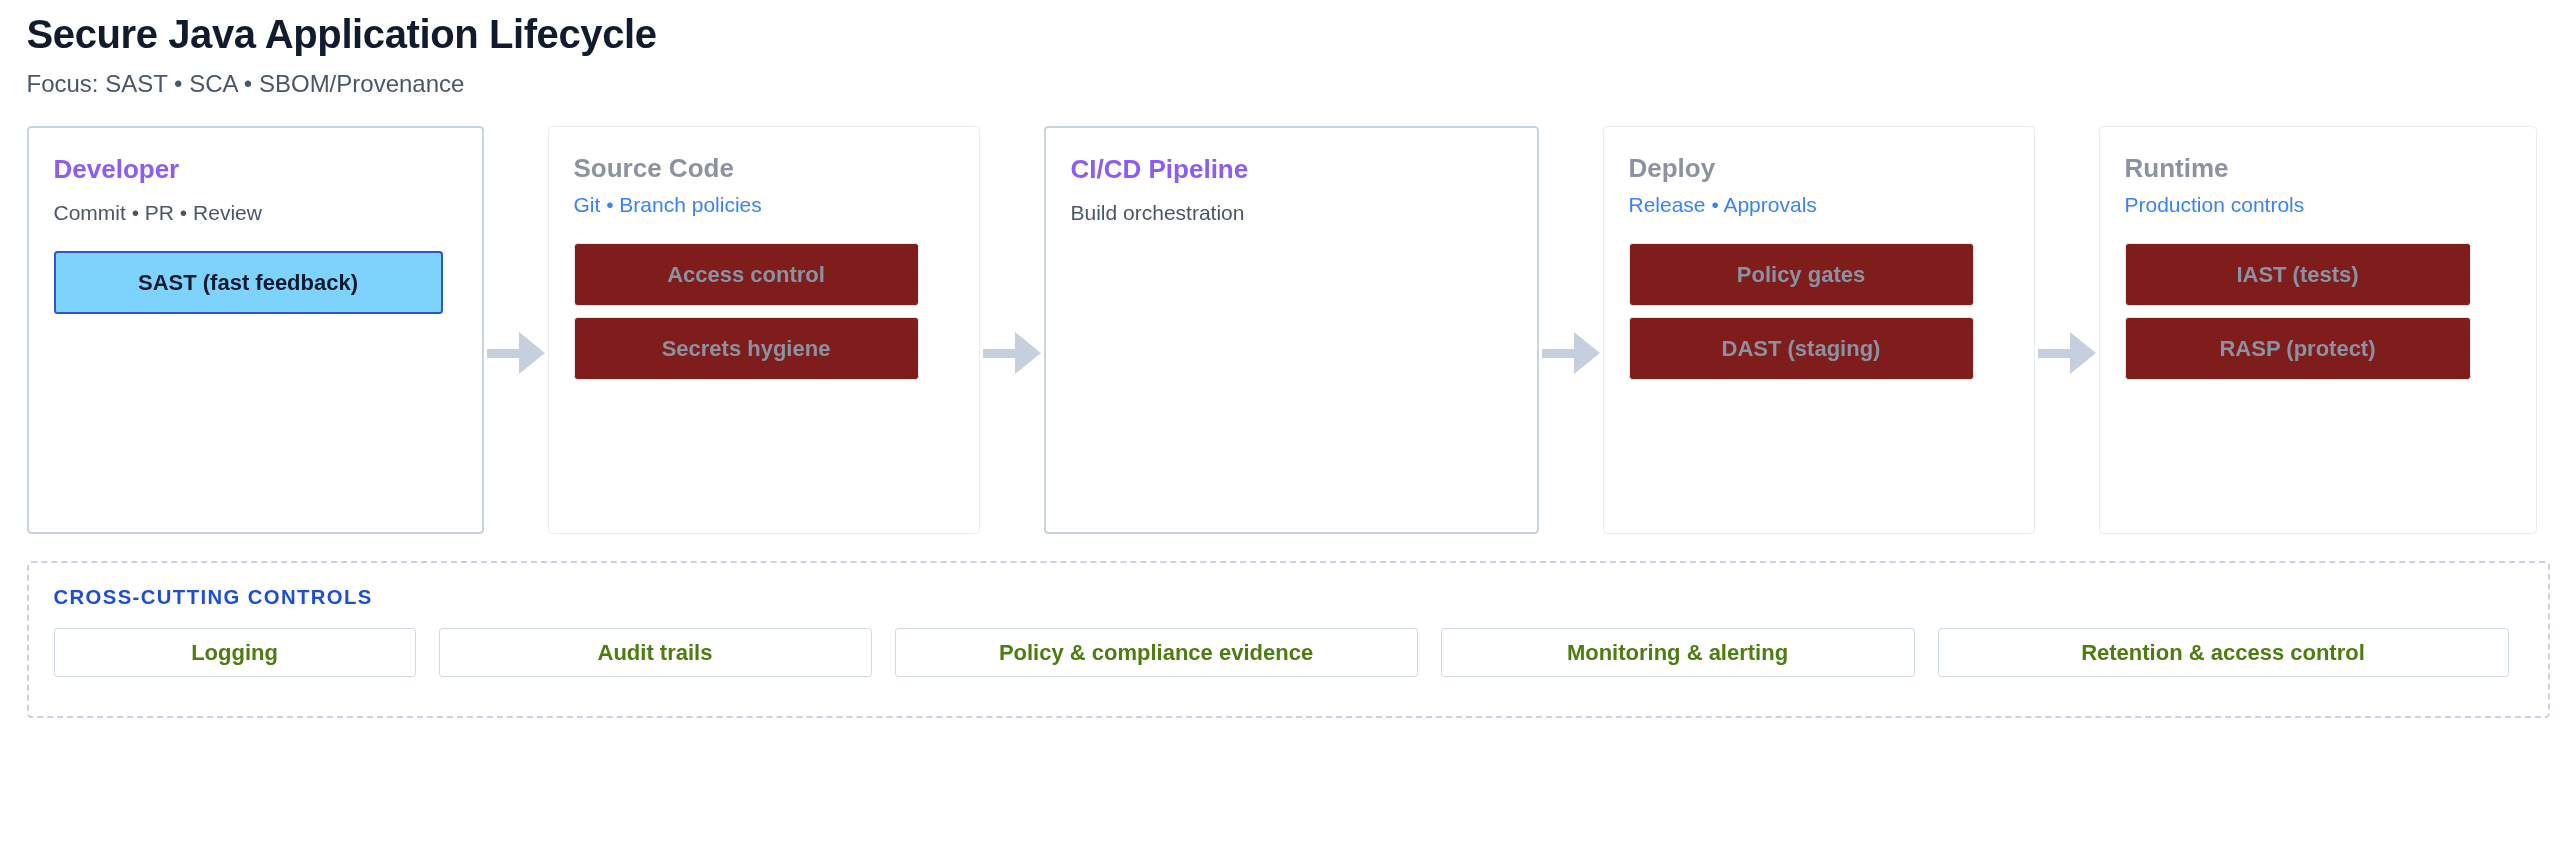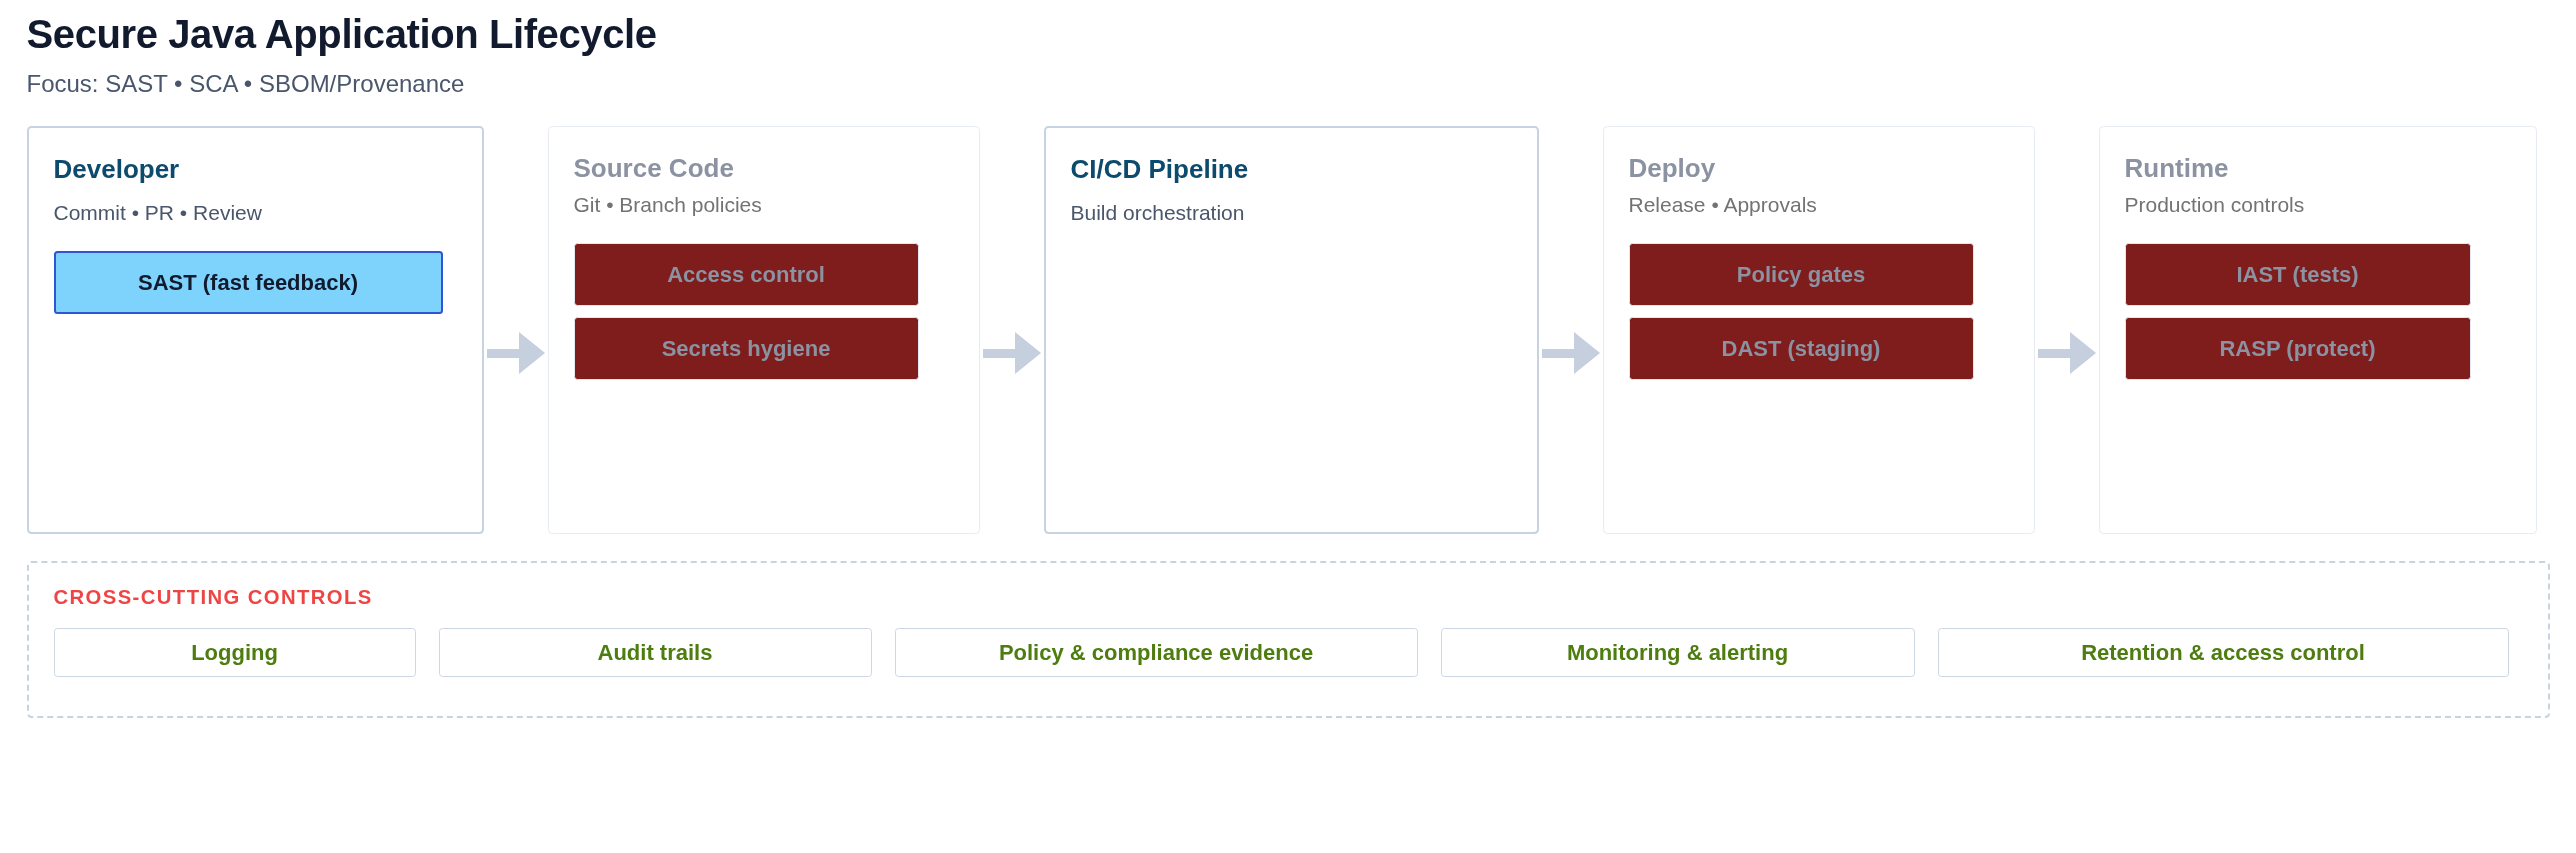--- a/index.html
+++ b/index.html
@@ -61,31 +61,31 @@
     flex: 0 0 auto;
   }
   .stage-card.active {
     border: 2.7px solid #c7d2e3;
   }
 
   .stage-title {
     font-size: 26px;
     font-weight: bold;
     line-height: 1.15;
-    color: #0c4a6e;
+    color: #8b5cf6;
   }
   .stage-card.muted .stage-title { color: #8b92a1; }
 
   .stage-sub {
     font-size: 21px;
     margin-top: 15px;
     color: #49566b;
     line-height: 1.2;
   }
-  .stage-card.muted .stage-sub { color: #737373; margin-top: 8px; }
+  .stage-card.muted .stage-sub { color: #3b82f6; margin-top: 8px; }
 
   .chips {
     margin-top: 26.5px;
   }
   .chip {
     box-sizing: border-box;
     height: 63px;
     display: flex;
     align-items: center;
     justify-content: center;
@@ -140,21 +140,21 @@
     margin-top: 26.5px;
     height: 157px;
     border: 2.7px dashed #c8d3e2;
     border-radius: 4.4px;
     padding: 23px 25px 0 25px;
   }
   .crosscut-title {
     font-size: 20.3px;
     font-weight: bold;
     letter-spacing: 1.4px;
-    color: #ef4444;
+    color: #1d4ed8;
   }
   .crosscut-chips {
     display: flex;
     gap: 23px;
     margin-top: 19.4px;
   }
   .cc-chip {
     box-sizing: border-box;
     height: 49px;
     display: flex;

